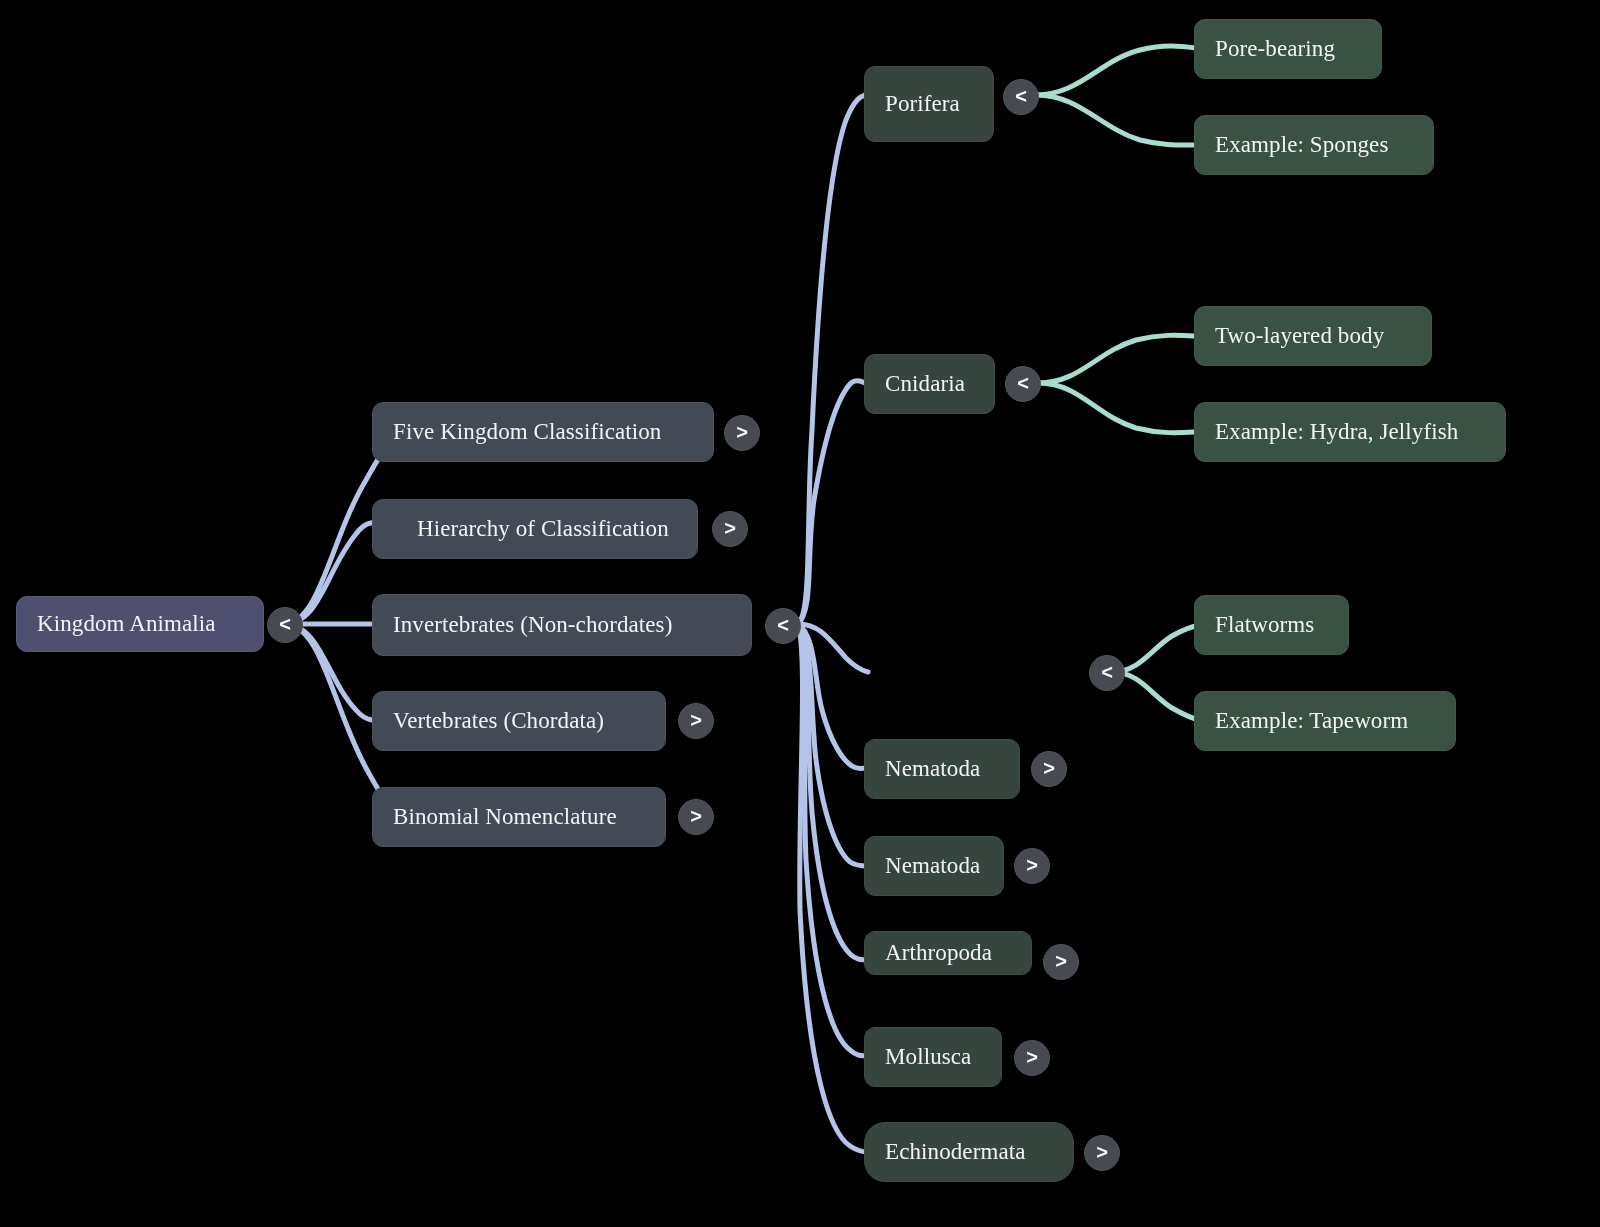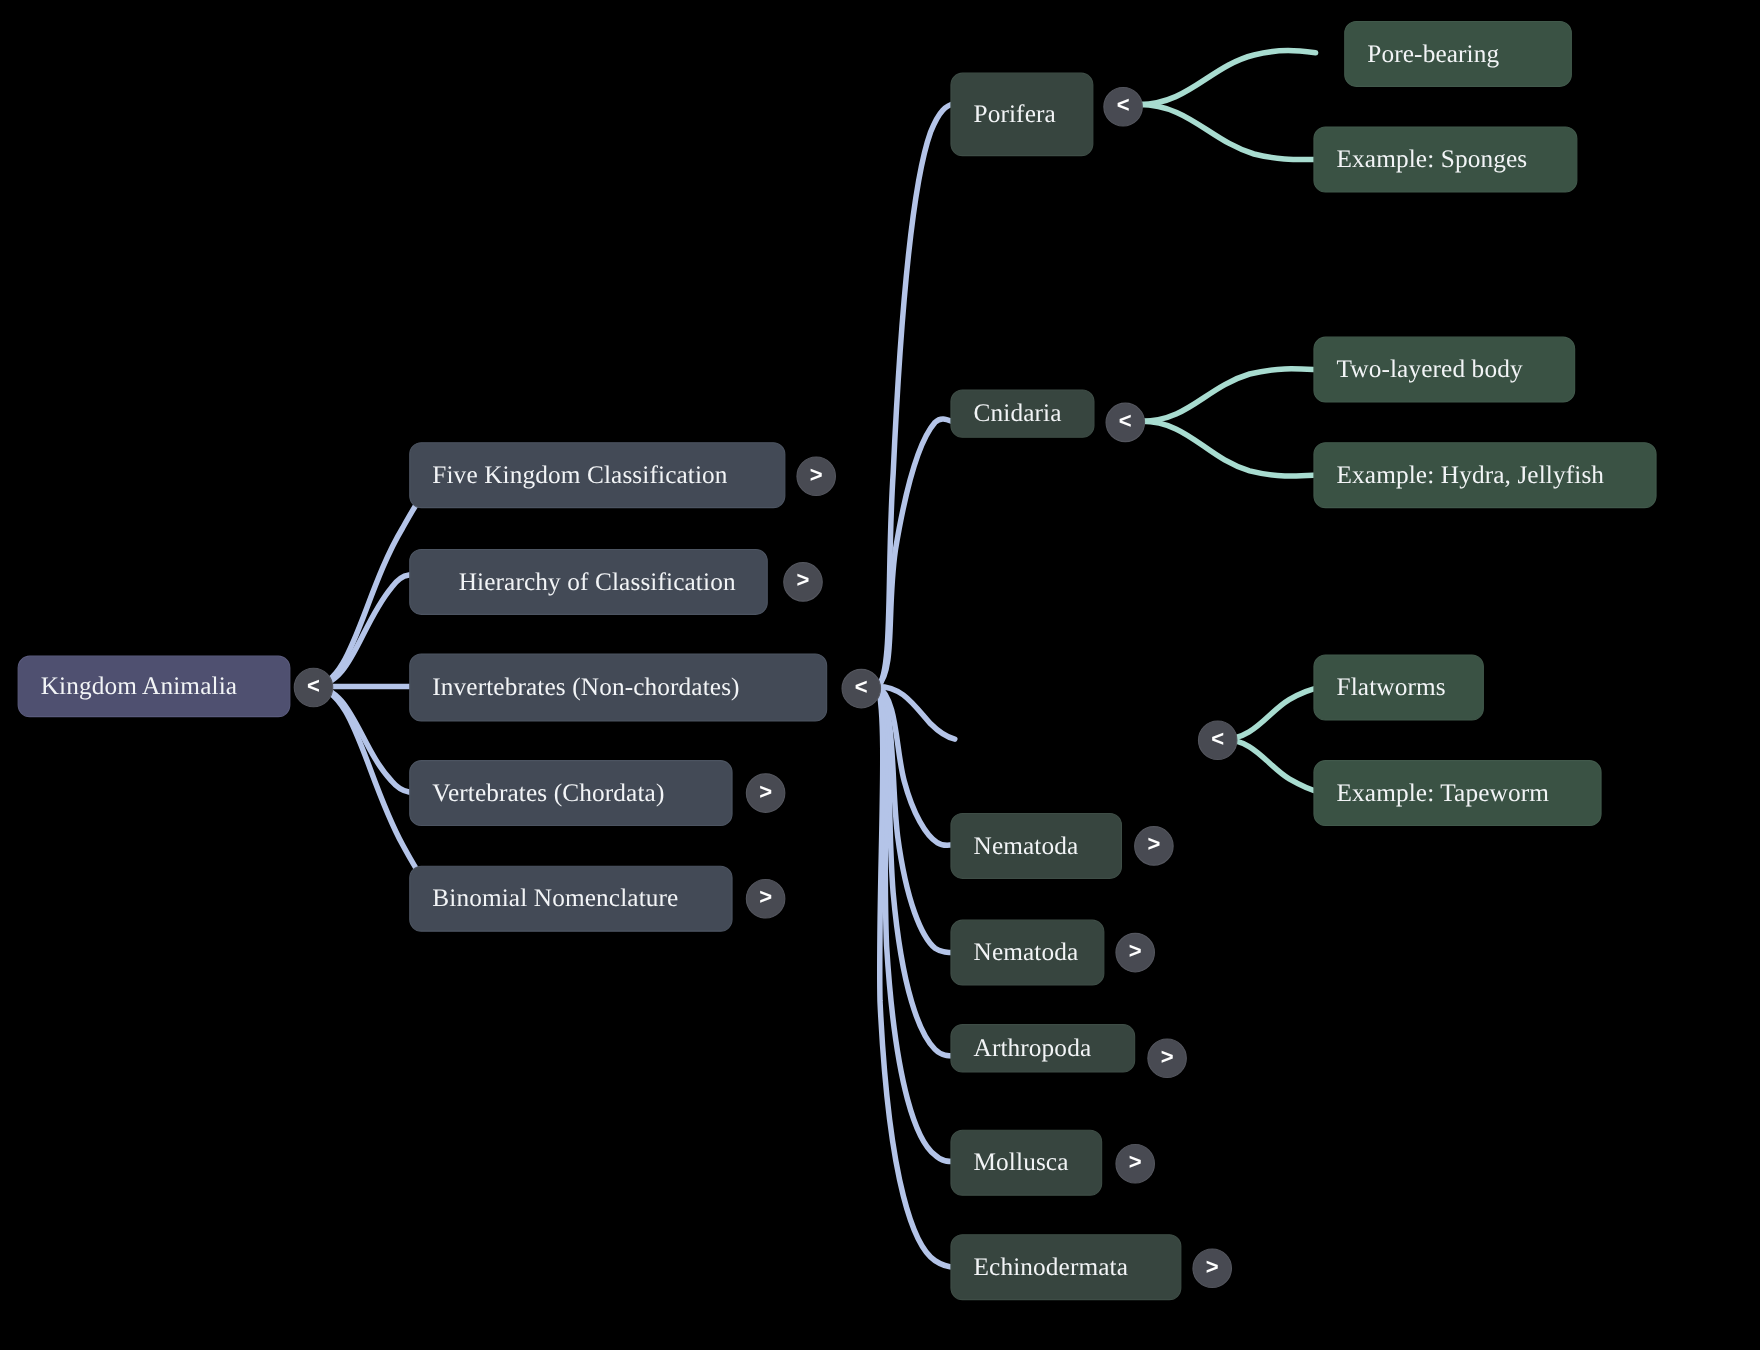--- a/index.html
+++ b/index.html
@@ -151,21 +151,21 @@
     <span>&gt;</span>
   </div>
 
   <div class="node phylum" style="left:864px; top:66px; width:130px; height:76px;">
     <span>Porifera</span>
   </div>
   <div class="toggle" style="left:1003px; top:79px;">
     <span>&lt;</span>
   </div>
 
-  <div class="node phylum" style="left:864px; top:354px; width:131px; height:44px;">
+  <div class="node phylum" style="left:864px; top:354px; width:131px; height:60px;">
     <span>Cnidaria</span>
   </div>
   <div class="toggle" style="left:1005px; top:366px;">
     <span>&lt;</span>
   </div>
 
   <div class="toggle" style="left:1089px; top:655px;">
     <span>&lt;</span>
   </div>
 
@@ -190,28 +190,28 @@
     <span>&gt;</span>
   </div>
 
   <div class="node phylum" style="left:864px; top:1027px; width:138px; height:60px;">
     <span>Mollusca</span>
   </div>
   <div class="toggle" style="left:1014px; top:1040px;">
     <span>&gt;</span>
   </div>
 
-  <div class="node phylum" style="left:864px; top:1122px; width:210px; height:60px;">
+  <div class="node phylum" style="left:864px; top:1122px; width:210px; height:60px;border-radius:21px;">
     <span>Echinodermata</span>
   </div>
   <div class="toggle" style="left:1084px; top:1135px;">
     <span>&gt;</span>
   </div>
 
-  <div class="node leaf" style="left:1194px; top:19px; width:207px; height:60px;margin-left:28px;">
+  <div class="node leaf" style="left:1194px; top:19px; width:188px; height:60px;">
     <span>Pore-bearing</span>
   </div>
 
   <div class="node leaf" style="left:1194px; top:115px; width:240px; height:60px;">
     <span>Example: Sponges</span>
   </div>
 
   <div class="node leaf" style="left:1194px; top:306px; width:238px; height:60px;">
     <span>Two-layered body</span>
   </div>

